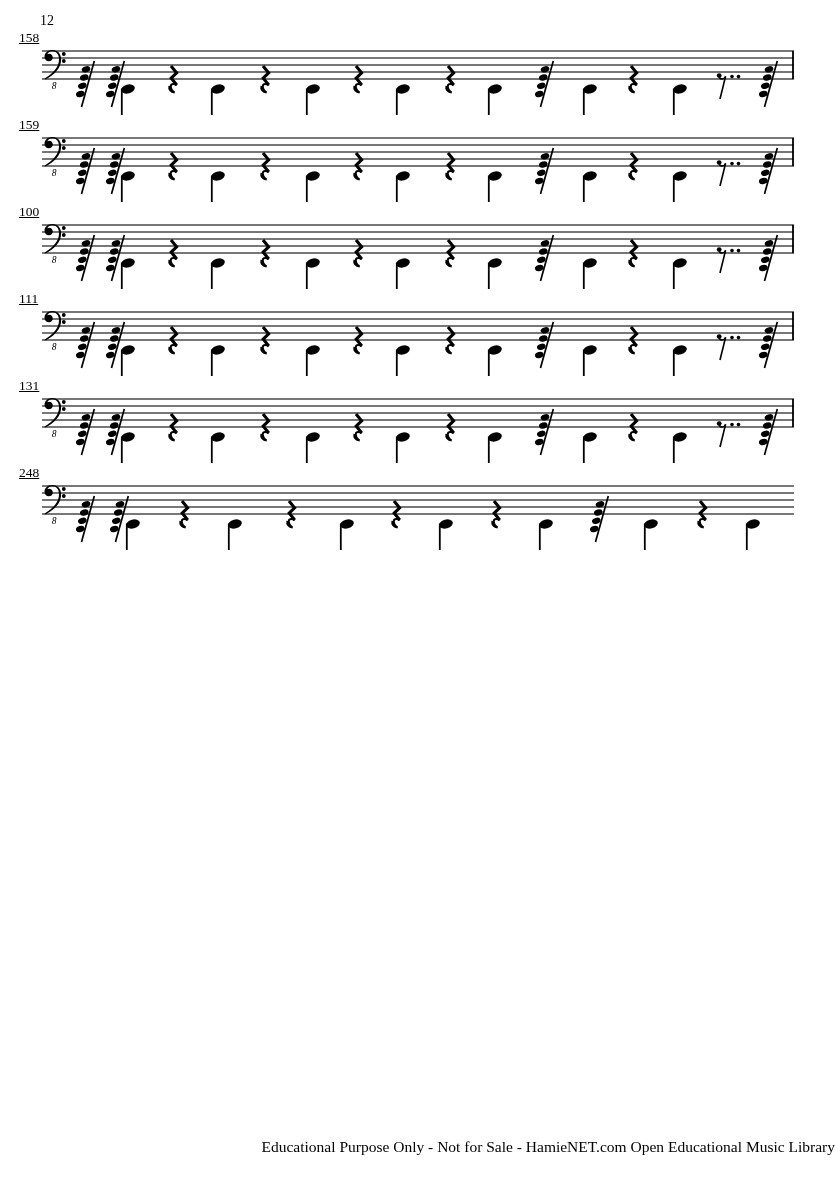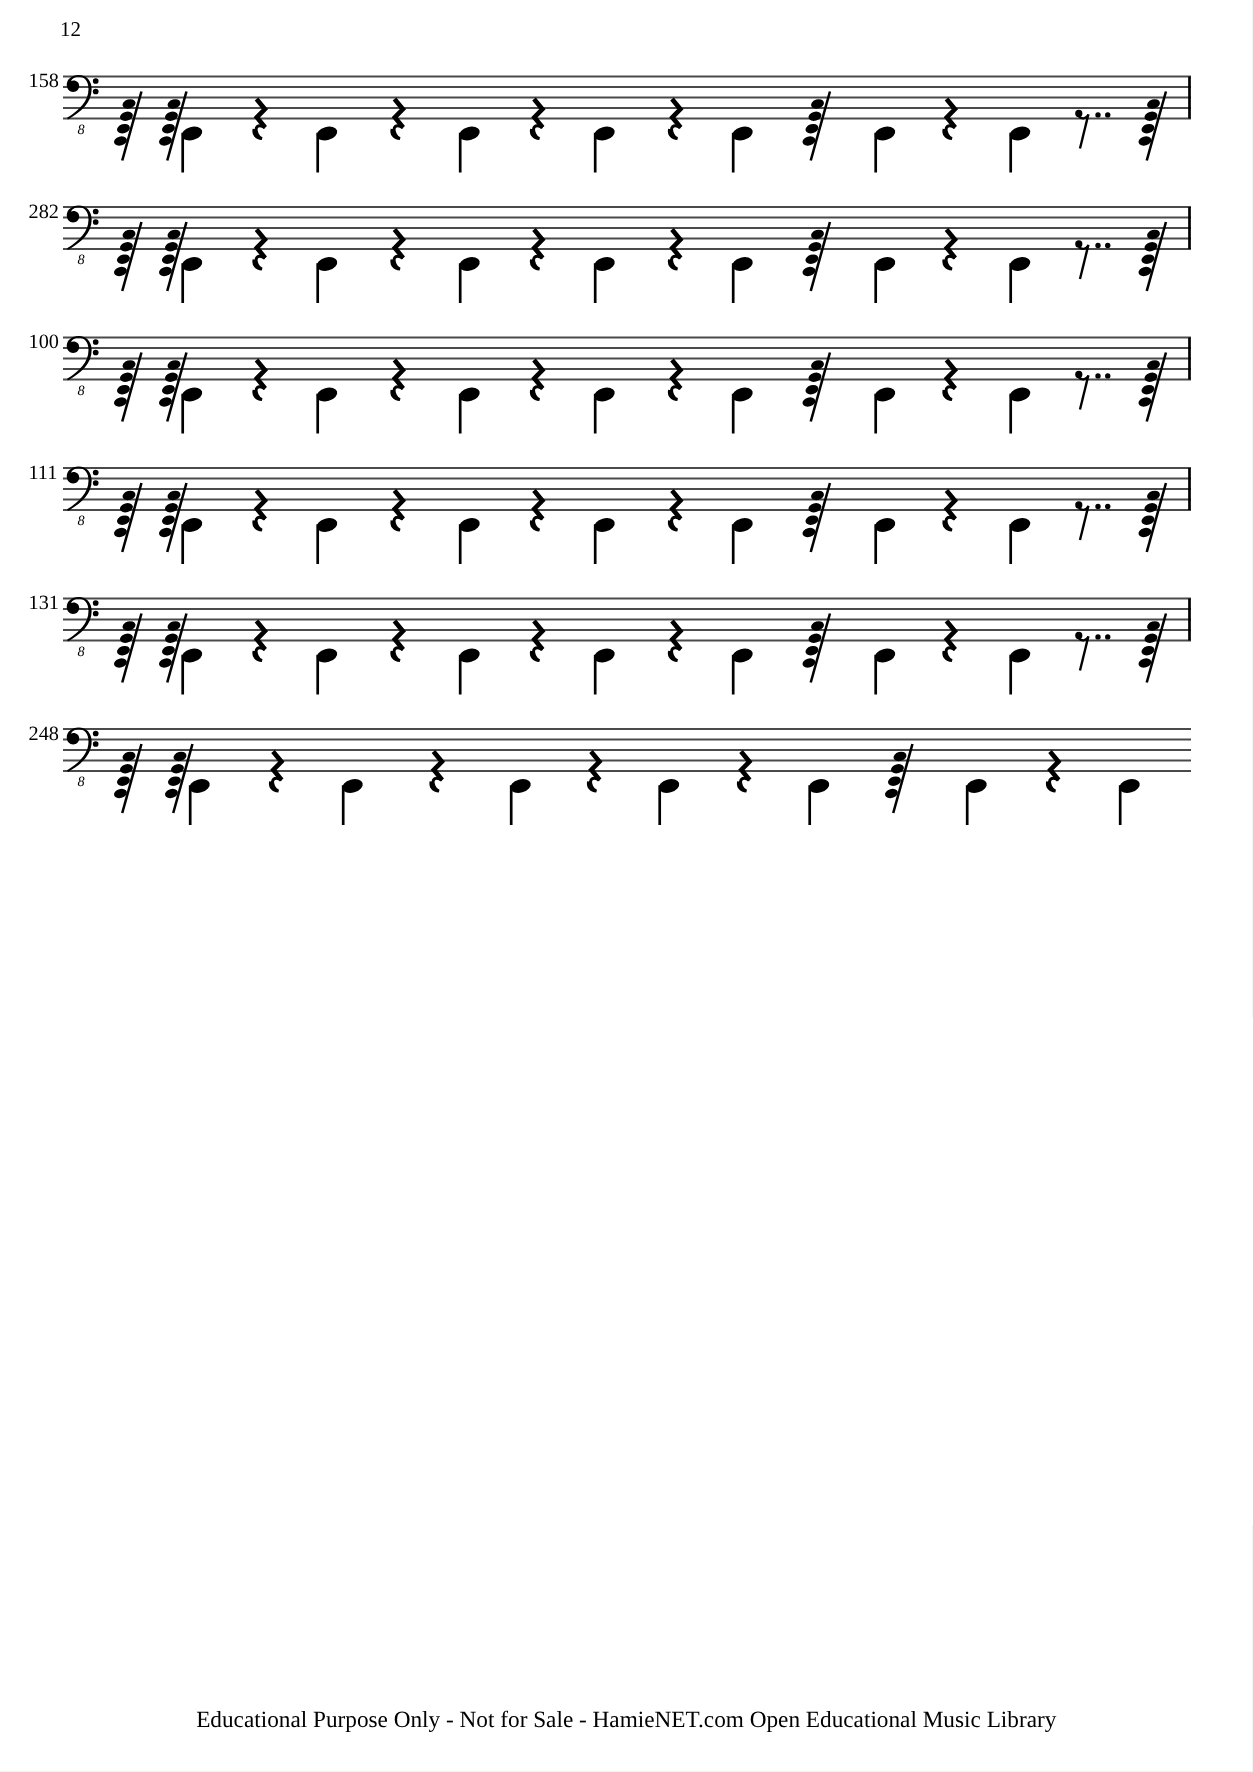--- a/index.html
+++ b/index.html
@@ -6,25 +6,25 @@
   .sheet{
     position:relative;width:835px;height:1181px;background:#ffffff;
     font-family:"Liberation Serif","DejaVu Serif",serif;color:#000;
     overflow:hidden;margin:0 auto;
   }
   .page-number{
     position:absolute;left:40px;top:14px;font-size:14px;line-height:1;
   }
   .system{position:absolute;left:0;width:835px;height:100px;}
   .measure-number{
-    position:absolute;left:19px;top:16px;font-size:13.5px;line-height:1;
+    position:absolute;left:19px;top:0;font-size:13.5px;line-height:1;text-decoration:underline;
   }
   .staff-svg{position:absolute;left:0;top:8px;width:835px;height:86px;display:block;}
   .footer{
-    position:absolute;left:0;top:1138px;width:835px;text-align:center;
+    position:absolute;left:0;top:1138px;width:835px;text-align:right;
     font-size:15.5px;line-height:1.2;
   }
 </style>
 </head>
 <body>
 
 <div class="sheet">
   <div class="page-number">12</div>
 
   <div class="system" style="top:31px">
@@ -127,21 +127,21 @@
           <ellipse cx="767.3" cy="38.5" rx="4.4" ry="3" fill="#000000" transform="rotate(-16 767.3 38.5)"></ellipse>
           <ellipse cx="765.3" cy="46.8" rx="4.4" ry="3" fill="#000000" transform="rotate(-16 765.3 46.8)"></ellipse>
           <ellipse cx="763.3" cy="55" rx="4.4" ry="3" fill="#000000" transform="rotate(-16 763.3 55)"></ellipse>
         </g>
         <g>
           <line x1="793" y1="12" x2="793" y2="40" stroke="#000000" stroke-width="1.8"></line>
         </g>
       </svg>
   </div>
   <div class="system" style="top:118px">
-    <div class="measure-number">282</div>
+    <div class="measure-number">159</div>
     <svg class="staff-svg" viewBox="0 0 835 86">
         <g>
           <line x1="42" y1="12" x2="794" y2="12" stroke="#4a4a4a" stroke-width="1.4"></line>
           <line x1="42" y1="19" x2="794" y2="19" stroke="#4a4a4a" stroke-width="1.4"></line>
           <line x1="42" y1="26" x2="794" y2="26" stroke="#4a4a4a" stroke-width="1.4"></line>
           <line x1="42" y1="33" x2="794" y2="33" stroke="#4a4a4a" stroke-width="1.4"></line>
           <line x1="42" y1="40" x2="794" y2="40" stroke="#4a4a4a" stroke-width="1.4"></line>
         </g>
         <g transform="translate(43.5,11)">
           <path d="M1.8,29.6 C10.8,24.6 17.6,18.4 17.6,9.4 C17.6,3.7 14.1,0 8.9,0 C4.3,0 1.0,2.9 1.0,6.7 C1.0,9.4 2.9,11.3 5.3,11.3 C7.6,11.3 9.3,9.7 9.3,7.4 C9.3,5.2 7.7,3.7 5.5,3.7 C4.9,3.7 4.3,3.9 3.8,4.2 C4.6,2.3 6.5,1.2 8.9,1.2 C13.0,1.2 15.5,4.3 15.5,9.3 C15.5,17.3 9.4,23.5 1.2,28.5 Z" fill="#000000"></path>

